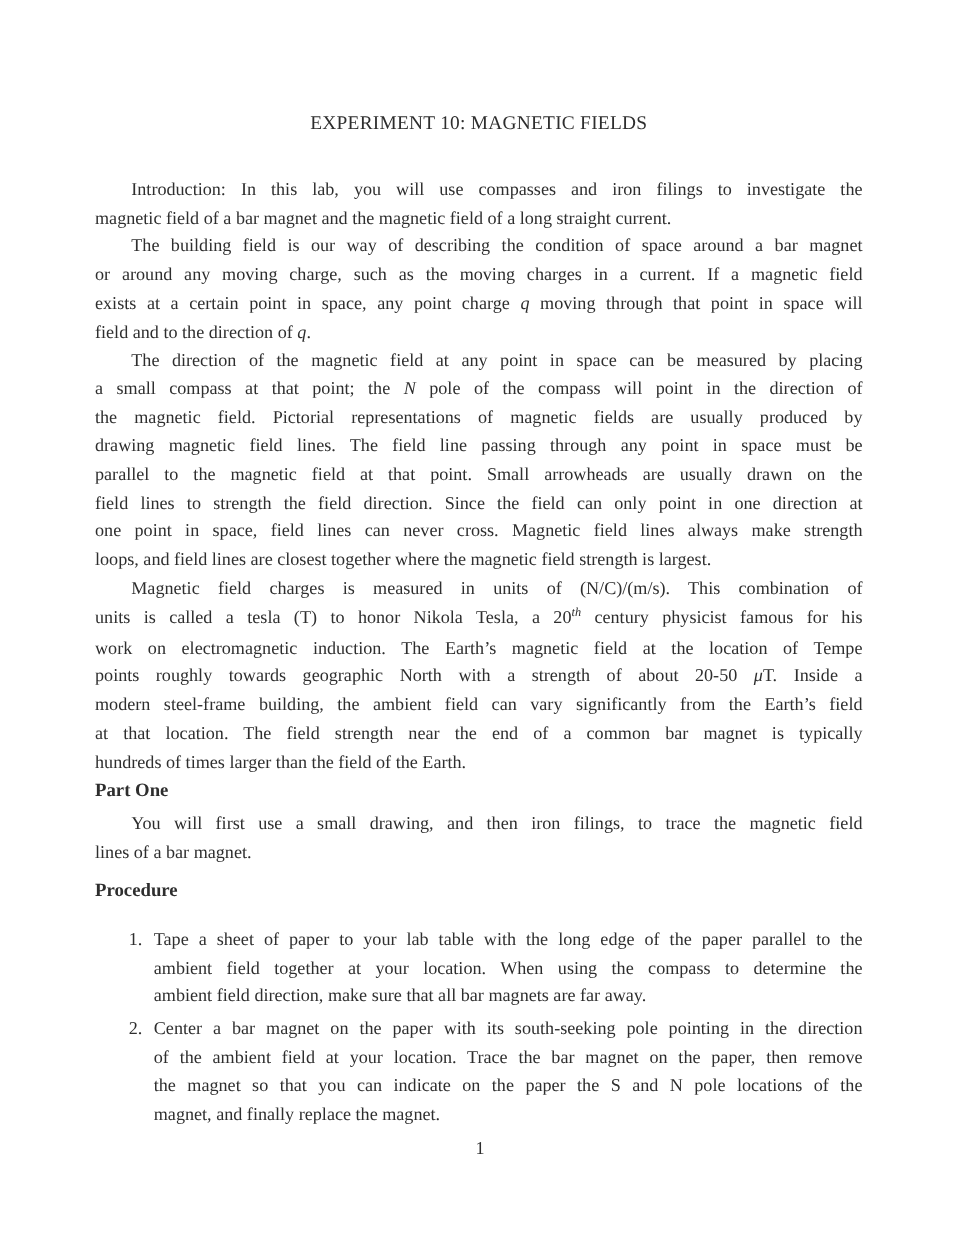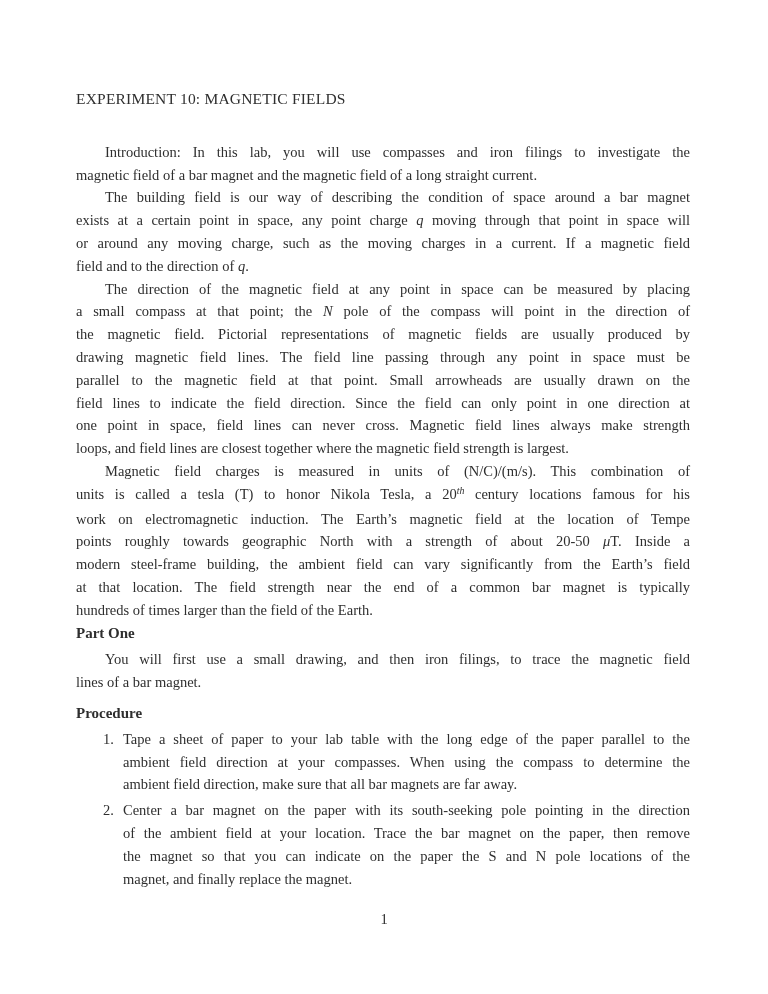--- a/index.html
+++ b/index.html
@@ -2,82 +2,82 @@
 <html><head>
 <meta charset="utf-8">
 <style>
   html,body { margin:0; padding:0; background:#ffffff; }
   .page {
     position:relative; width:768px; height:994px; background:#ffffff;
     font-family:"Liberation Serif","DejaVu Serif",serif; color:#2e2e2e;
     overflow:hidden;
   }
   .textblock { position:absolute; left:76px; top:88px; width:614px; font-size:14.5px; }
-  .doc-title { line-height:22.8px; font-size:15.5px; margin-bottom:30px; letter-spacing:0.2px; }
+  .doc-title { text-align:center; line-height:22.8px; font-size:15.5px; margin-bottom:30px; letter-spacing:0.2px; }
   .para { margin:0; }
   .line { line-height:22.8px; text-align:justify; text-align-last:justify; }
   .line.last { text-align-last:left; }
   .line.indent { text-indent:29px; }
   .heading { font-weight:bold; line-height:22.8px; font-size:15px; }
   .heading.part { margin-top:0; margin-bottom:4px; }
-  .heading.proc { margin-top:8px; margin-bottom:3px;font-family:Liberation Serif, serif; }
+  .heading.proc { margin-top:8px; margin-bottom:16px;font-family:Liberation Serif, serif; }
   .list { margin:0; }
   .list-item { position:relative; margin-left:47px; width:567px; }
   .list-item + .list-item { margin-top:3px; }
   .marker { position:absolute; left:-20px; top:0; line-height:22.8px; }
   .it { font-style:italic; }
   .sup { font-size:68%; font-style:italic; position:relative; top:-0.5em; }
   .page-number { position:absolute; left:0; top:908px; width:768px; text-align:center; font-size:14.5px; line-height:22.8px; }
 </style>
 </head>
 <body>
 
 <div class="page">
   <div class="textblock">
     <div class="doc-title">EXPERIMENT 10: MAGNETIC FIELDS</div>
   <div class="para">
         <div class="line indent"><span>Introduction:  In this lab, you will use compasses and iron filings to investigate the</span></div>
         <div class="line last"><span>magnetic field of a bar magnet and the magnetic field of a long straight current.</span></div>
       </div>
       <div class="para">
         <div class="line indent"><span>The building field is our way of describing the condition of space around a bar magnet</span></div>
+        <div class="line"><span>or around any moving charge, such as the moving charges in a current. If a magnetic field</span></div>
         <div class="line"><span>exists at a certain point in space, any point charge </span><span class="it">q</span><span> moving through that point in space will</span></div>
-        <div class="line"><span>or around any moving charge, such as the moving charges in a current. If a magnetic field</span></div>
         <div class="line last"><span>field and to the direction of </span><span class="it">q</span><span>.</span></div>
       </div>
       <div class="para">
         <div class="line indent"><span>The direction of the magnetic field at any point in space can be measured by placing</span></div>
         <div class="line"><span>a small compass at that point; the </span><span class="it">N</span><span> pole of the compass will point in the direction of</span></div>
         <div class="line"><span>the magnetic field.  Pictorial representations of magnetic fields are usually produced by</span></div>
         <div class="line"><span>drawing magnetic field lines. The field line passing through any point in space must be</span></div>
         <div class="line"><span>parallel to the magnetic field at that point.  Small arrowheads are usually drawn on the</span></div>
-        <div class="line"><span>field lines to indicate the field direction. Since the field can only point in one direction at</span></div>
+        <div class="line"><span>field lines to strength the field direction. Since the field can only point in one direction at</span></div>
         <div class="line"><span>one point in space, field lines can never cross. Magnetic field lines always make strength</span></div>
         <div class="line last"><span>loops, and field lines are closest together where the magnetic field strength is largest.</span></div>
       </div>
       <div class="para">
         <div class="line indent"><span>Magnetic field charges is measured in units of (N/C)/(m/s). This combination of</span></div>
-        <div class="line"><span>units is called a tesla (T) to honor Nikola Tesla, a 20</span><span class="it sup">th</span><span> century locations famous for his</span></div>
+        <div class="line"><span>units is called a tesla (T) to honor Nikola Tesla, a 20</span><span class="it sup">th</span><span> century physicist famous for his</span></div>
         <div class="line"><span>work on electromagnetic induction. The Earth’s magnetic field at the location of Tempe</span></div>
         <div class="line"><span>points roughly towards geographic North with a strength of about 20-50 </span><span class="it">μ</span><span>T. Inside a</span></div>
         <div class="line"><span>modern steel-frame building, the ambient field can vary significantly from the Earth’s field</span></div>
         <div class="line"><span>at that location.  The field strength near the end of a common bar magnet is typically</span></div>
         <div class="line last"><span>hundreds of times larger than the field of the Earth.</span></div>
       </div>
       <div class="heading part">Part One</div>
       <div class="para">
         <div class="line indent"><span>You will first use a small drawing, and then iron filings, to trace the magnetic field</span></div>
         <div class="line last"><span>lines of a bar magnet.</span></div>
       </div>
       <div class="heading proc">Procedure</div>
       <div class="list">
         <div class="list-item">
           <span class="marker">1.</span>
           <div class="line"><span>Tape a sheet of paper to your lab table with the long edge of the paper parallel to the</span></div>
-          <div class="line"><span>ambient field direction at your compasses.  When using the compass to determine the</span></div>
+          <div class="line"><span>ambient field together at your location.  When using the compass to determine the</span></div>
           <div class="line last"><span>ambient field direction, make sure that all bar magnets are far away.</span></div>
         </div>
         <div class="list-item">
           <span class="marker">2.</span>
           <div class="line"><span>Center a bar magnet on the paper with its south-seeking pole pointing in the direction</span></div>
           <div class="line"><span>of the ambient field at your location. Trace the bar magnet on the paper, then remove</span></div>
           <div class="line"><span>the magnet so that you can indicate on the paper the S and N pole locations of the</span></div>
           <div class="line last"><span>magnet, and finally replace the magnet.</span></div>
         </div>
       </div>

